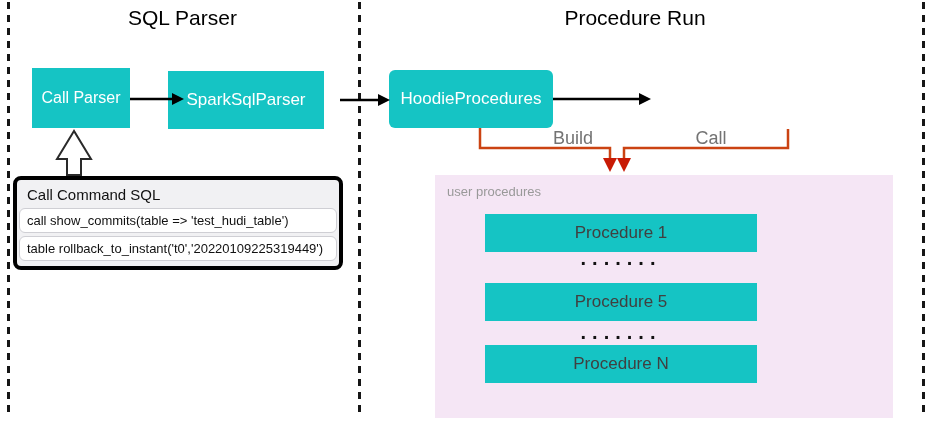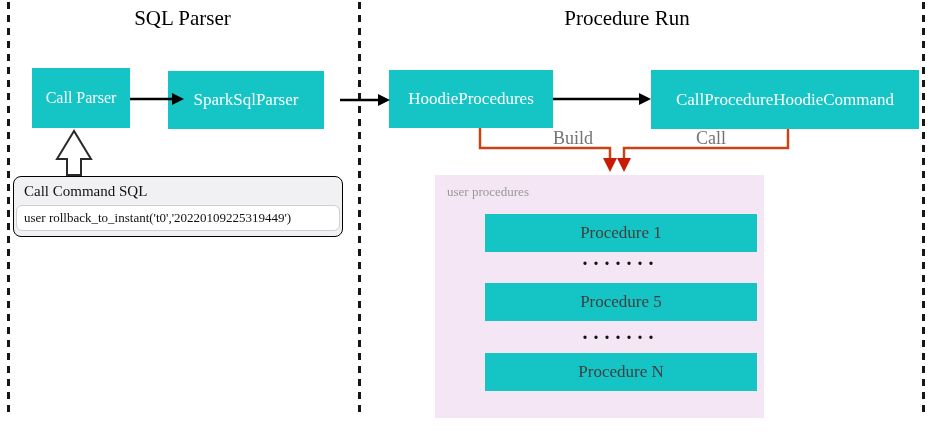--- a/index.html
+++ b/index.html
@@ -1,50 +1,51 @@
 <!DOCTYPE html>
 <html style="--teal: #15c4c4; --purple: #f5e6f5; --gray: #999999;"><head>
 <meta charset="utf-8">
 <style>
   html,body{margin:0;padding:0;background:#fff;}
   .canvas{
     position:relative;width:932px;height:443px;background:#fff;overflow:hidden;
-    font-family:Liberation Serif, serif;color:#111;
+    font-family:Liberation Sans, sans-serif;color:#111;
   }
   .vdash{
     position:absolute;top:2px;height:410px;width:3px;
     background:repeating-linear-gradient(to bottom,#161616 0 7px,transparent 7px 13px);
   }
   .section-title{
     position:absolute;top:6px;font-size:21px;color:#000;text-align:center;
   }
   .node{
     position:absolute;background:var(--teal,#15c4c4);color:#fff;
     display:flex;align-items:center;justify-content:center;text-align:center;
     font-size:17px;line-height:1.25;
   }
   .edge-label{
     position:absolute;font-size:18px;color:#737373;text-align:center;width:66px;
   }
   .overlay{position:absolute;left:0;top:0;pointer-events:none;}
   
   .sql-panel{
     position:absolute;left:13px;top:176px;width:330px;
-    background:#f1f1f3;border:1px solid #000000;border-radius:8px;
+    background:#f1f1f3;border:4px solid #000000;border-radius:8px;
     padding:0 0 2px 0;box-sizing:border-box;
   }
   .sql-header{font-size:15px;color:#111;padding:6px 10px 5px 10px;}
   .sql-row{
     background:#fff;border:1px solid #cfcfd4;border-radius:6px;
     margin:0 2px 3px 2px;padding:4px 7px;font-size:13px;color:#111;white-space:nowrap;
   }
   
   .proc-panel{
-    position:absolute;left:435px;top:175px;width:329px;height:243px;
+    position:absolute;left:435px;top:175px;width:450px;height:243px;
     background:var(--purple,#f5e6f5);
+    padding-left:8px;
   }
   .proc-label{position:absolute;left:12px;top:9px;font-size:13px;color:var(--gray,#999);}
   .proc-box{
     position:absolute;left:50px;width:272px;height:38px;
     background:var(--teal,#15c4c4);color:#404040;font-size:17px;
     display:flex;align-items:center;justify-content:center;
   }
   .dots{
     position:absolute;left:50px;width:272px;height:26px;
     font-size:20px;font-weight:bold;letter-spacing:6px;color:#111;
@@ -54,26 +55,25 @@
 </head>
 <body>
 
 <div class="canvas">
 
   <div class="vdash" style="left:7px"></div>
   <div class="vdash" style="left:358px"></div>
   <div class="vdash" style="left:922px"></div>
 
   <div class="section-title" style="left:7px;width:351px">SQL Parser</div>
-  <div class="section-title" style="left:344px;width:566px">Procedure Run</div>
+  <div class="section-title" style="left:352px;width:566px">Procedure Run</div>
 
   <div class="node" style="left:32px;top:68px;width:98px;height:60px;font-size:16px;">Call Parser</div>
   <div class="node" style="left:168px;top:71px;width:156px;height:58px;">SparkSqlParser</div>
-  <div class="node" style="left:389px;top:70px;width:164px;height:58px;">HoodieProcedures</div>
-  <div class="node" style="left:651px;top:70px;width:268px;height:59px;">CallProcedureHoodieCommand</div>
+  <div class="node" style="left:389px;top:70px;width:164px;height:58px;border-radius:6px;">HoodieProcedures</div>
 
   <svg class="overlay" width="932" height="443" viewBox="0 0 932 443">
 
     <g>
       <line x1="130" y1="99" x2="172" y2="99" stroke="#000" stroke-width="2.5"></line>
       <polygon points="172,93 172,105 184,99" fill="#000"></polygon>
     </g>
     <g>
       <line x1="340" y1="100" x2="378" y2="100" stroke="#000" stroke-width="2.5"></line>
       <polygon points="378,94 378,106 390,100" fill="#000"></polygon>
@@ -94,25 +94,26 @@
       <path d="M788,129 L788,148 L624,148 L624,160" fill="none" stroke="#cb4312" stroke-width="2.5"></path>
       <polygon points="617,158 631,158 624,172" fill="#c81a05"></polygon>
     </g>
   </svg>
 
   <div class="edge-label" style="left:540px;top:128px">Build</div>
   <div class="edge-label" style="left:678px;top:128px">Call</div>
 
   <div class="sql-panel">
     <div class="sql-header">Call Command SQL</div>
-    <div class="sql-row">user rollback_to_instant('t0','20220109225319449')</div>
+    <div class="sql-row">call show_commits(table =&gt; 'test_hudi_table')</div>
+    <div class="sql-row">table rollback_to_instant('t0','20220109225319449')</div>
   </div>
 
   <div class="proc-panel">
     <div class="proc-label">user procedures</div>
     <div class="proc-box" style="top:39px">Procedure 1</div>
     <div class="dots" style="top:74px">.......</div>
     <div class="proc-box" style="top:108px">Procedure 5</div>
     <div class="dots" style="top:148px">.......</div>
-    <div class="proc-box" style="top:178px">Procedure N</div>
+    <div class="proc-box" style="top:170px">Procedure N</div>
   </div>
 
 </div>
 
 </body></html>

